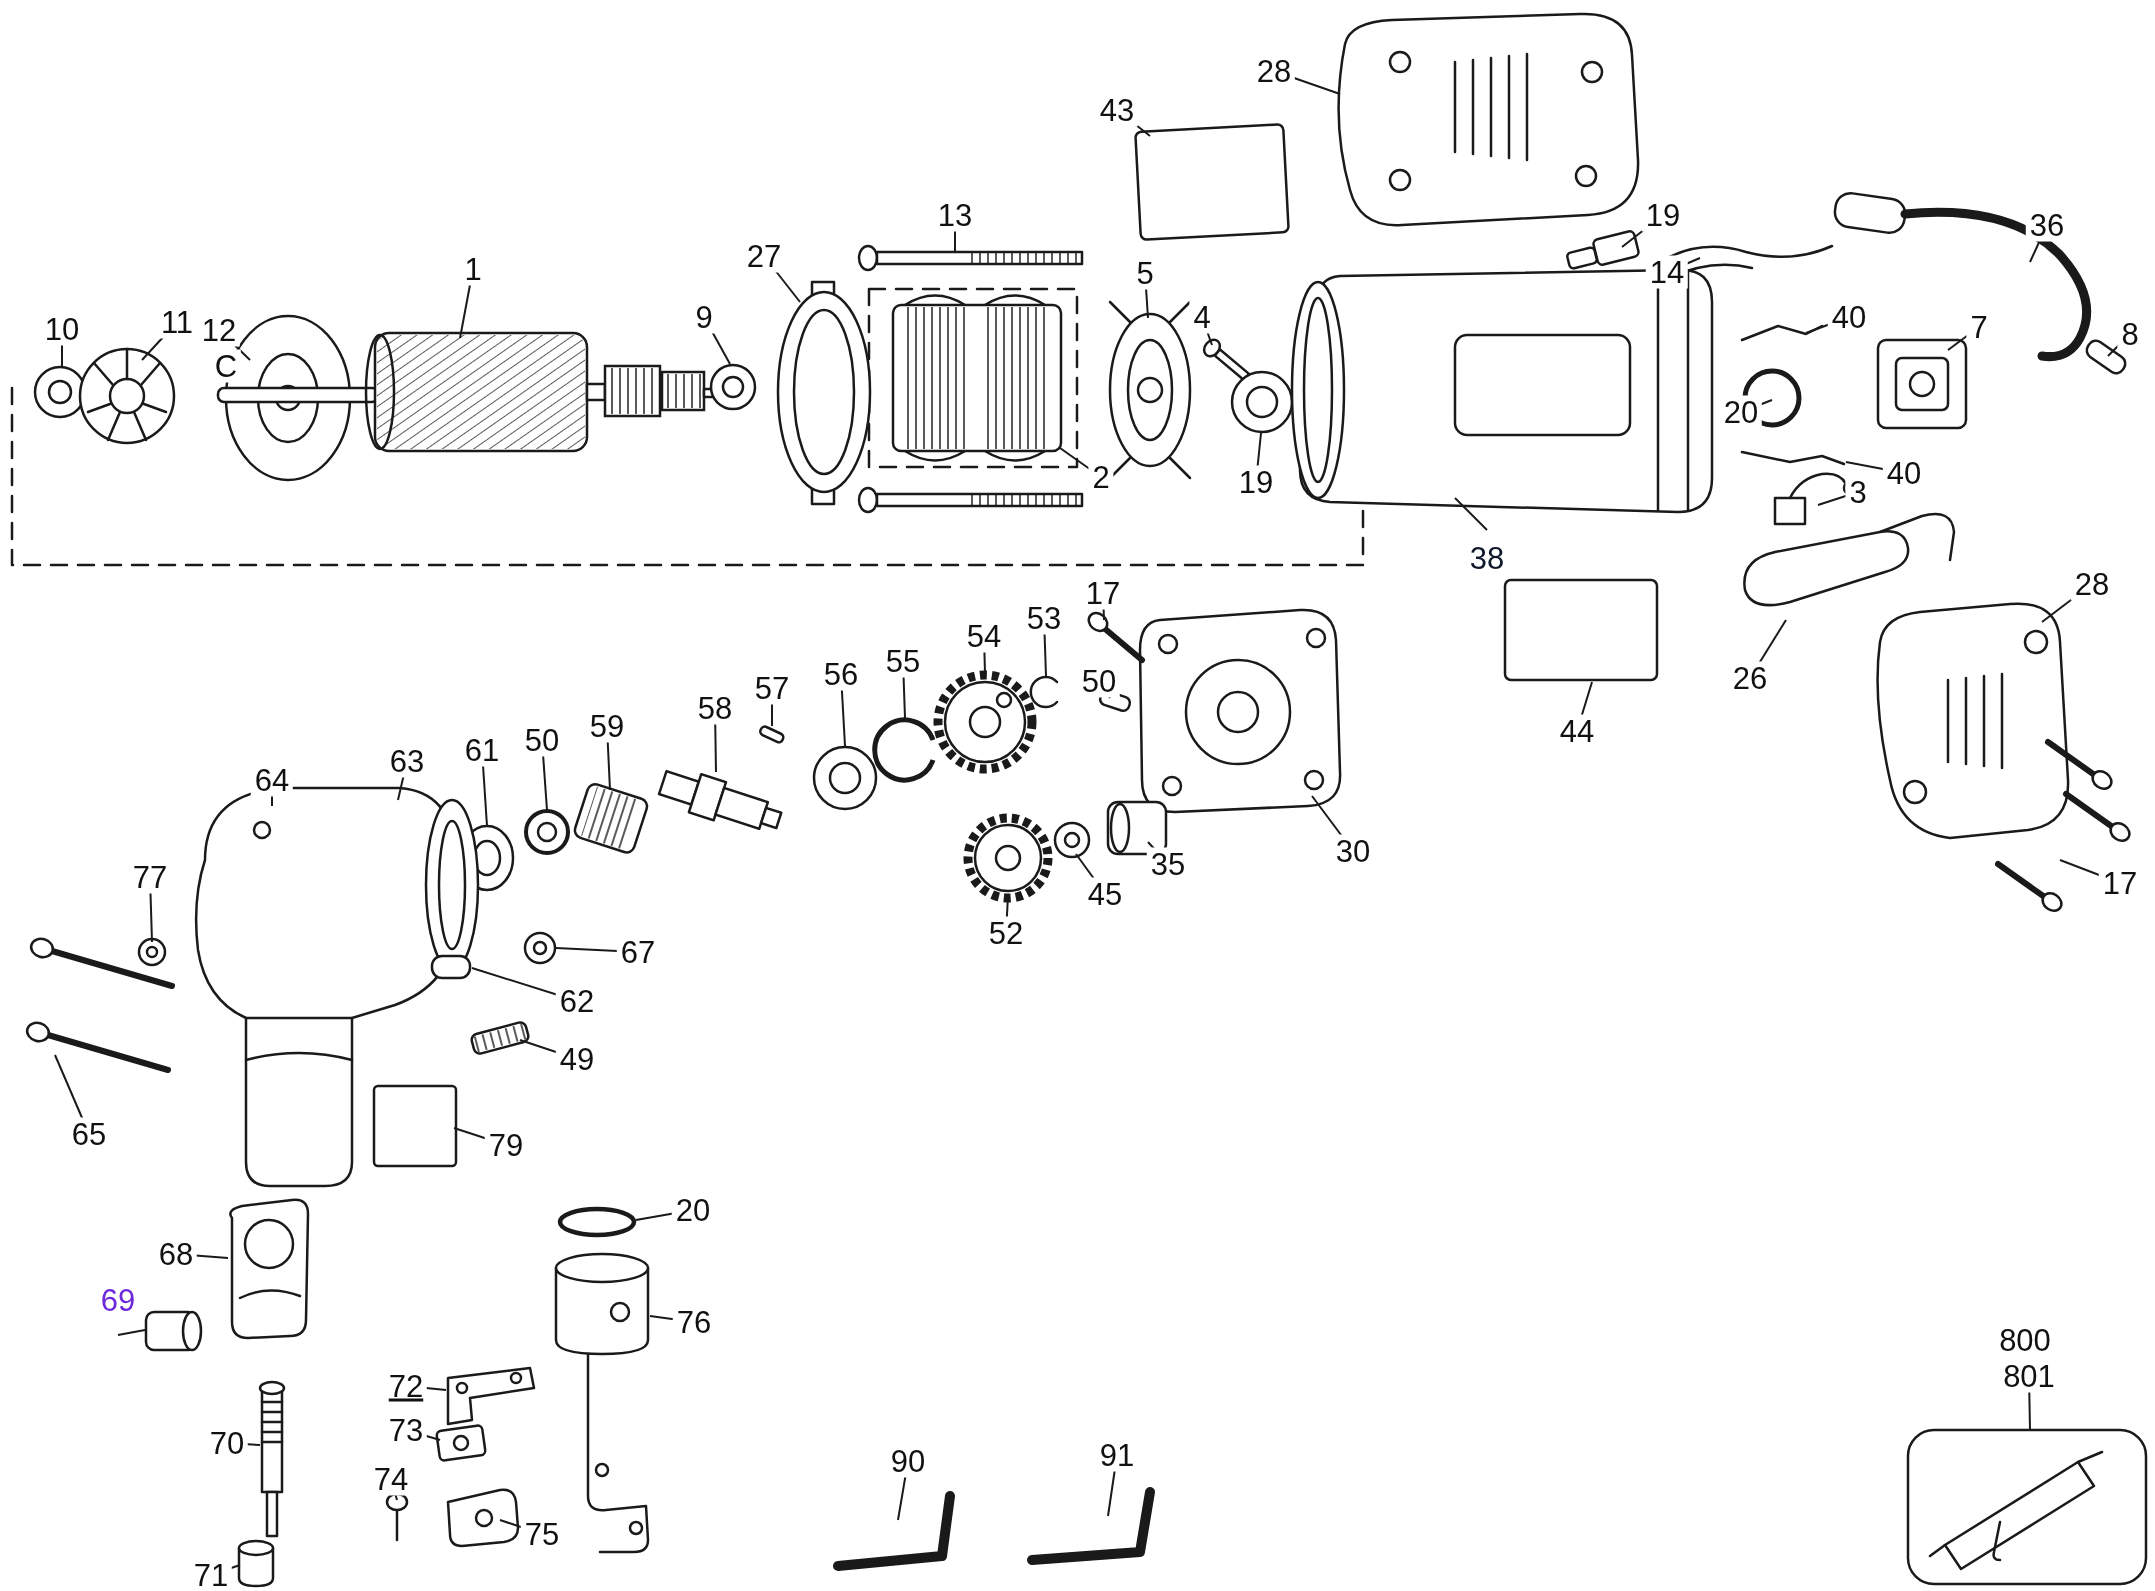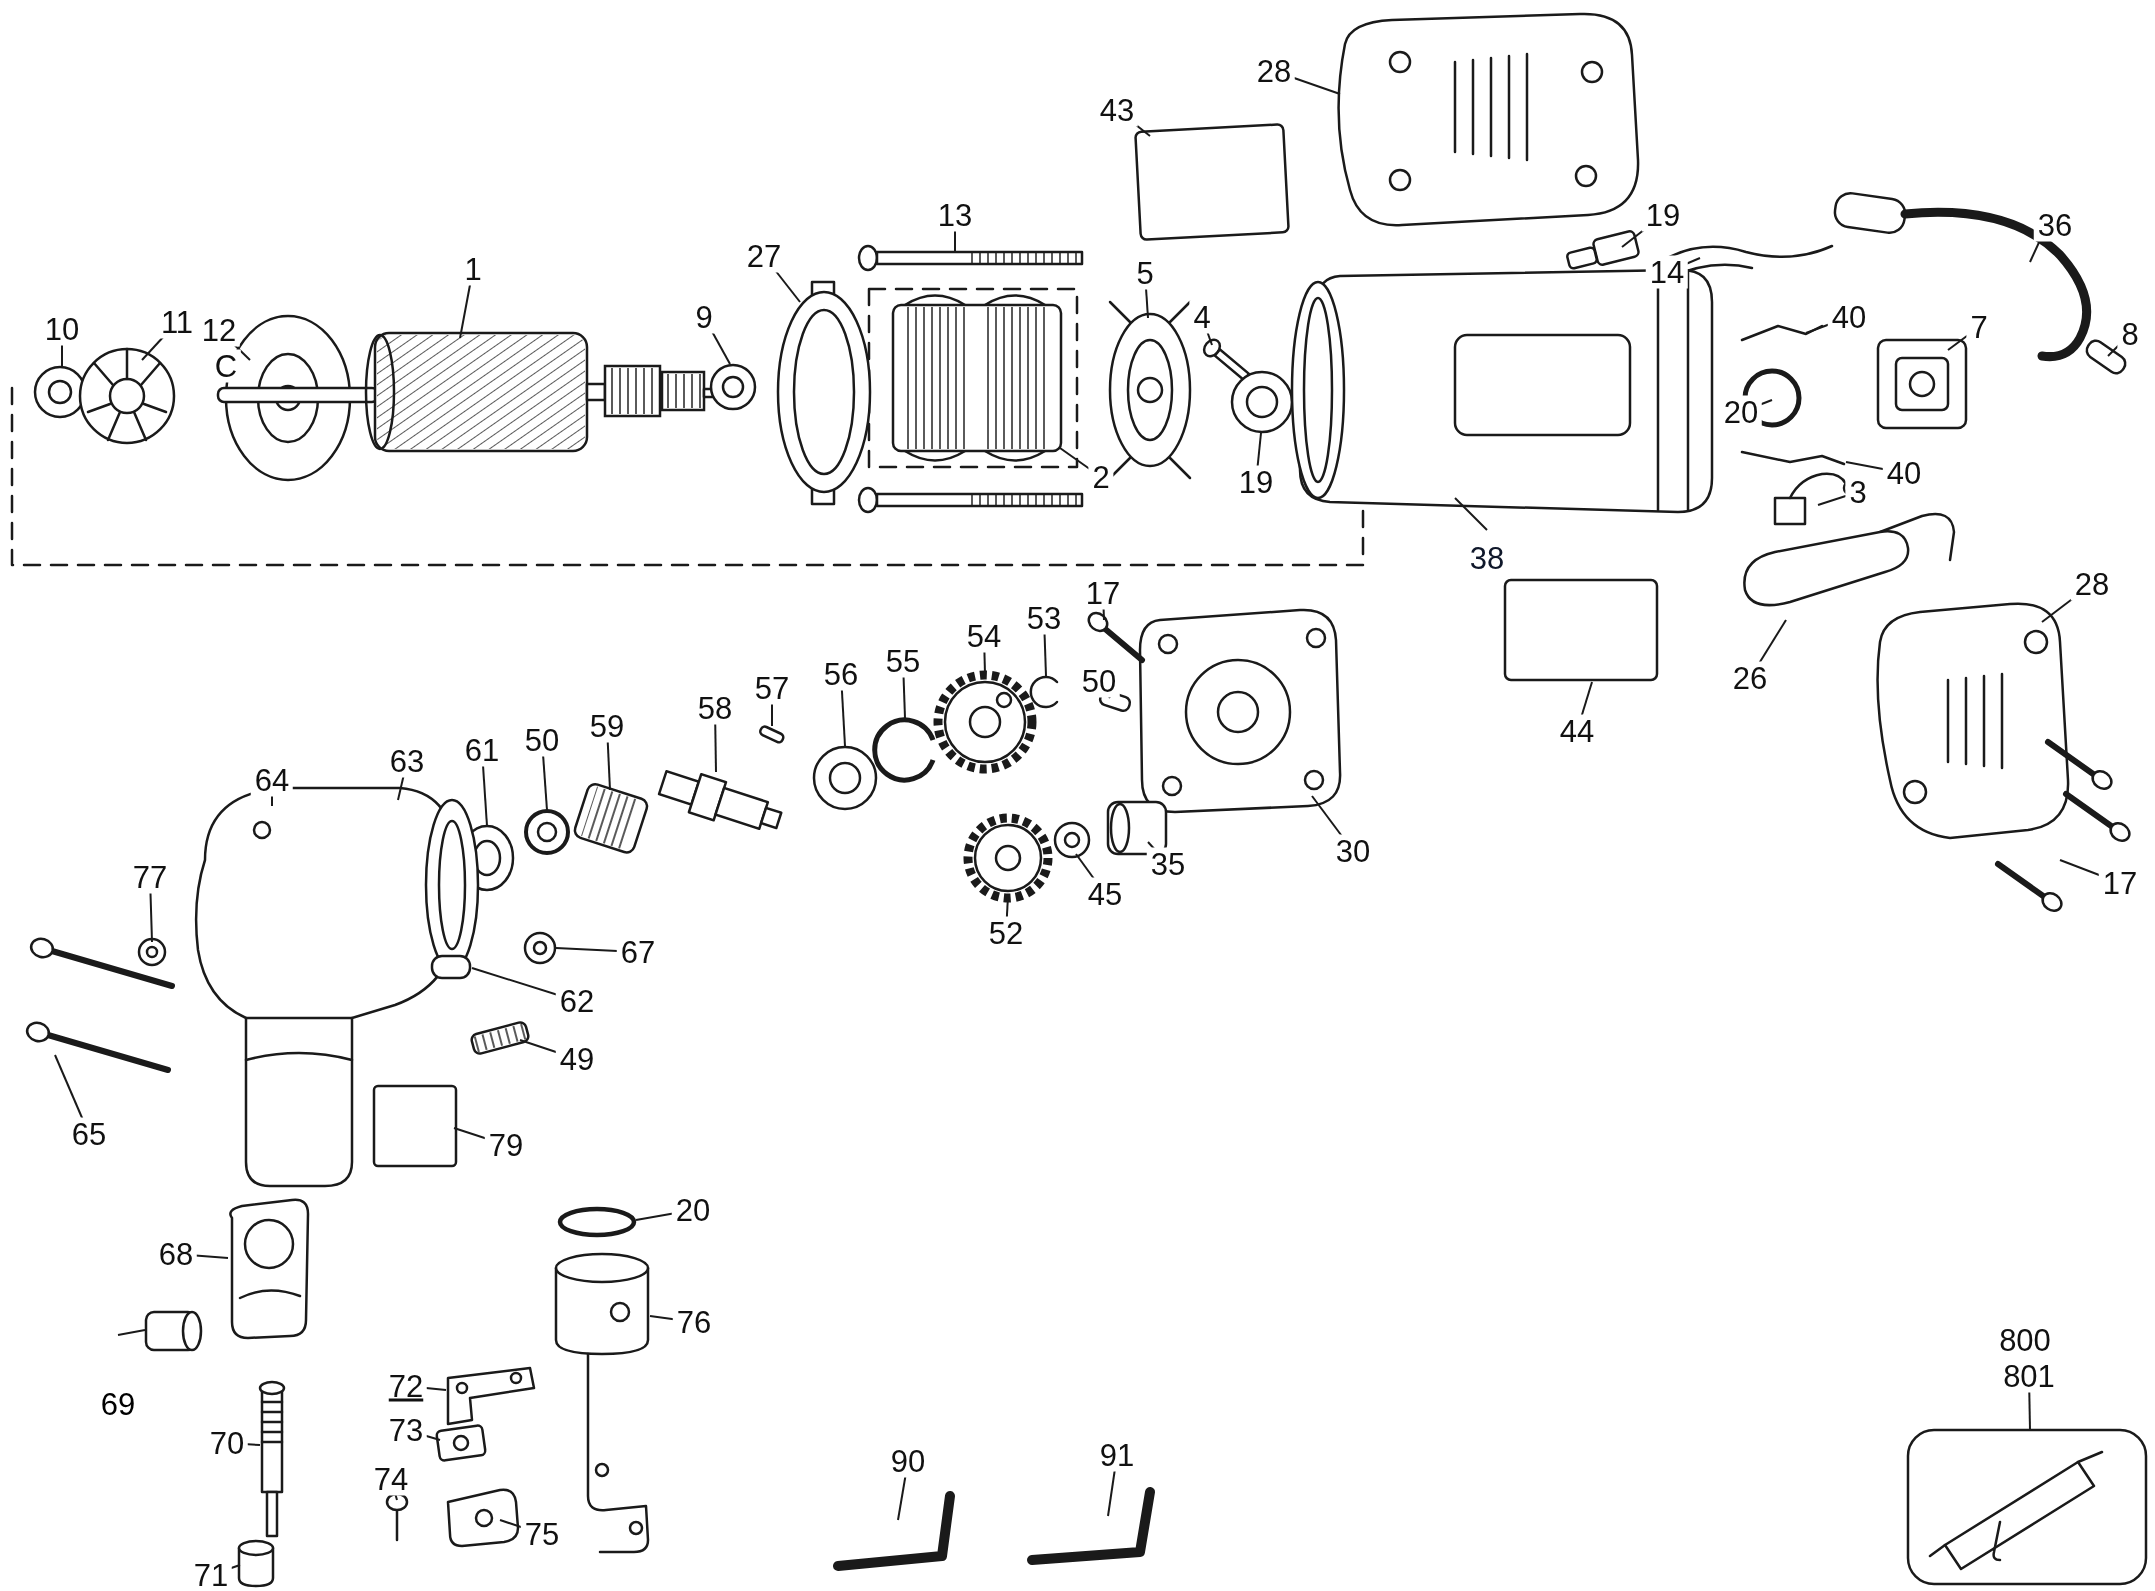--- a/index.html
+++ b/index.html
@@ -437,21 +437,21 @@
       <div class="part-label" style="left: 764px; top: 256px; color: rgb(17, 17, 17);">27</div>
       <div class="part-label" style="left: 955px; top: 215px; color: rgb(17, 17, 17);">13</div>
       <div class="part-label" style="left: 1145px; top: 273px; color: rgb(17, 17, 17);">5</div>
       <div class="part-label" style="left: 1202px; top: 317px; color: rgb(17, 17, 17);">4</div>
       <div class="part-label" style="left: 1101px; top: 477px; color: rgb(17, 17, 17);">2</div>
       <div class="part-label" style="left: 1256px; top: 482px; color: rgb(17, 17, 17);">19</div>
       <div class="part-label" style="left: 1117px; top: 110px; color: rgb(17, 17, 17);">43</div>
       <div class="part-label" style="left: 1274px; top: 71px; color: rgb(17, 17, 17);">28</div>
       <div class="part-label" style="left: 1663px; top: 215px; color: rgb(17, 17, 17);">19</div>
       <div class="part-label" style="left: 1667px; top: 272px; color: rgb(17, 17, 17);">14</div>
-      <div class="part-label" style="left: 2047px; top: 225px; color: rgb(17, 17, 17); margin-left: 8px;">36</div>
+      <div class="part-label" style="left: 2047px; top: 225px; color: rgb(17, 17, 17);">36</div>
       <div class="part-label" style="left: 2130px; top: 334px; color: rgb(17, 17, 17);">8</div>
       <div class="part-label" style="left: 1979px; top: 327px; color: rgb(17, 17, 17);">7</div>
       <div class="part-label" style="left: 1849px; top: 317px; color: rgb(17, 17, 17);">40</div>
       <div class="part-label" style="left: 1741px; top: 412px; color: rgb(17, 17, 17);">20</div>
       <div class="part-label" style="left: 1904px; top: 473px; color: rgb(17, 17, 17);">40</div>
       <div class="part-label" style="left: 1858px; top: 492px; color: rgb(17, 17, 17);">3</div>
       <div class="part-label" style="left: 1487px; top: 558px; color: #0f172a;">38</div>
       <div class="part-label" style="left: 1750px; top: 678px; color: rgb(17, 17, 17);">26</div>
       <div class="part-label" style="left: 2092px; top: 584px; color: rgb(17, 17, 17);">28</div>
       <div class="part-label" style="left: 1577px; top: 731px; color: rgb(17, 17, 17);">44</div>
@@ -474,21 +474,21 @@
       <div class="part-label" style="left: 1006px; top: 933px; color: rgb(17, 17, 17);">52</div>
       <div class="part-label" style="left: 150px; top: 877px; color: rgb(17, 17, 17);">77</div>
       <div class="part-label" style="left: 638px; top: 952px; color: rgb(17, 17, 17);">67</div>
       <div class="part-label" style="left: 577px; top: 1001px; color: rgb(17, 17, 17);">62</div>
       <div class="part-label" style="left: 577px; top: 1059px; color: rgb(17, 17, 17);">49</div>
       <div class="part-label" style="left: 89px; top: 1134px; color: rgb(17, 17, 17);">65</div>
       <div class="part-label" style="left: 506px; top: 1145px; color: rgb(17, 17, 17);">79</div>
       <div class="part-label" style="left: 693px; top: 1210px; color: rgb(17, 17, 17);">20</div>
       <div class="part-label" style="left: 176px; top: 1254px; color: rgb(17, 17, 17);">68</div>
       <div class="part-label" style="left: 694px; top: 1322px; color: rgb(17, 17, 17);">76</div>
-      <div class="part-label" style="left: 118px; top: 1404px; color: #000000; text-align: center;">69</div>
+      <div class="part-label" style="left: 118px; top: 1300px; color: #6d28d9; text-align: center;">69</div>
       <div class="part-label" style="left: 406px; top: 1386px; color: rgb(17, 17, 17); text-decoration: underline;">72</div>
       <div class="part-label" style="left: 406px; top: 1430px; color: rgb(17, 17, 17);">73</div>
       <div class="part-label" style="left: 227px; top: 1443px; color: rgb(17, 17, 17);">70</div>
       <div class="part-label" style="left: 391px; top: 1479px; color: rgb(17, 17, 17);">74</div>
       <div class="part-label" style="left: 542px; top: 1534px; color: rgb(17, 17, 17);">75</div>
       <div class="part-label" style="left: 211px; top: 1575px; color: rgb(17, 17, 17);">71</div>
       <div class="part-label" style="left: 908px; top: 1461px; color: rgb(17, 17, 17); text-align: right;">90</div>
       <div class="part-label" style="left: 1117px; top: 1455px; color: rgb(17, 17, 17);">91</div>
       <div class="part-label" style="left: 2025px; top: 1340px; color: rgb(17, 17, 17);">800</div>
       <div class="part-label" style="left: 2029px; top: 1376px; color: rgb(17, 17, 17);">801</div>

